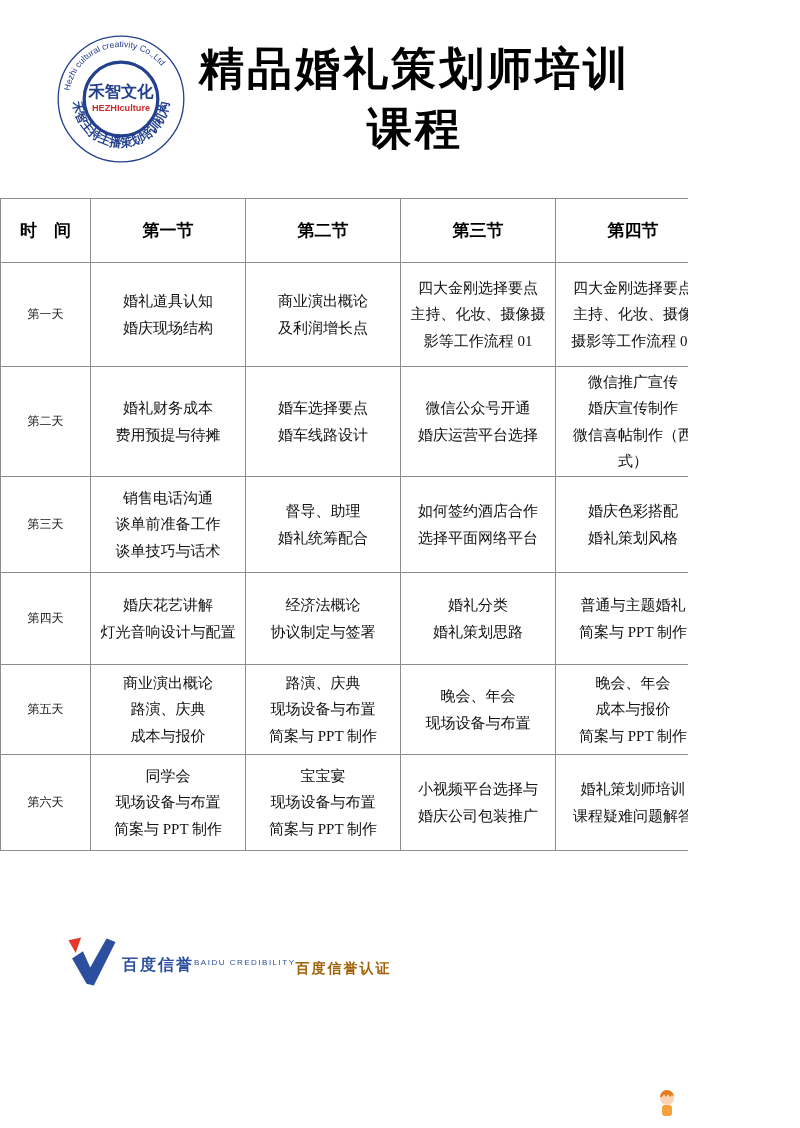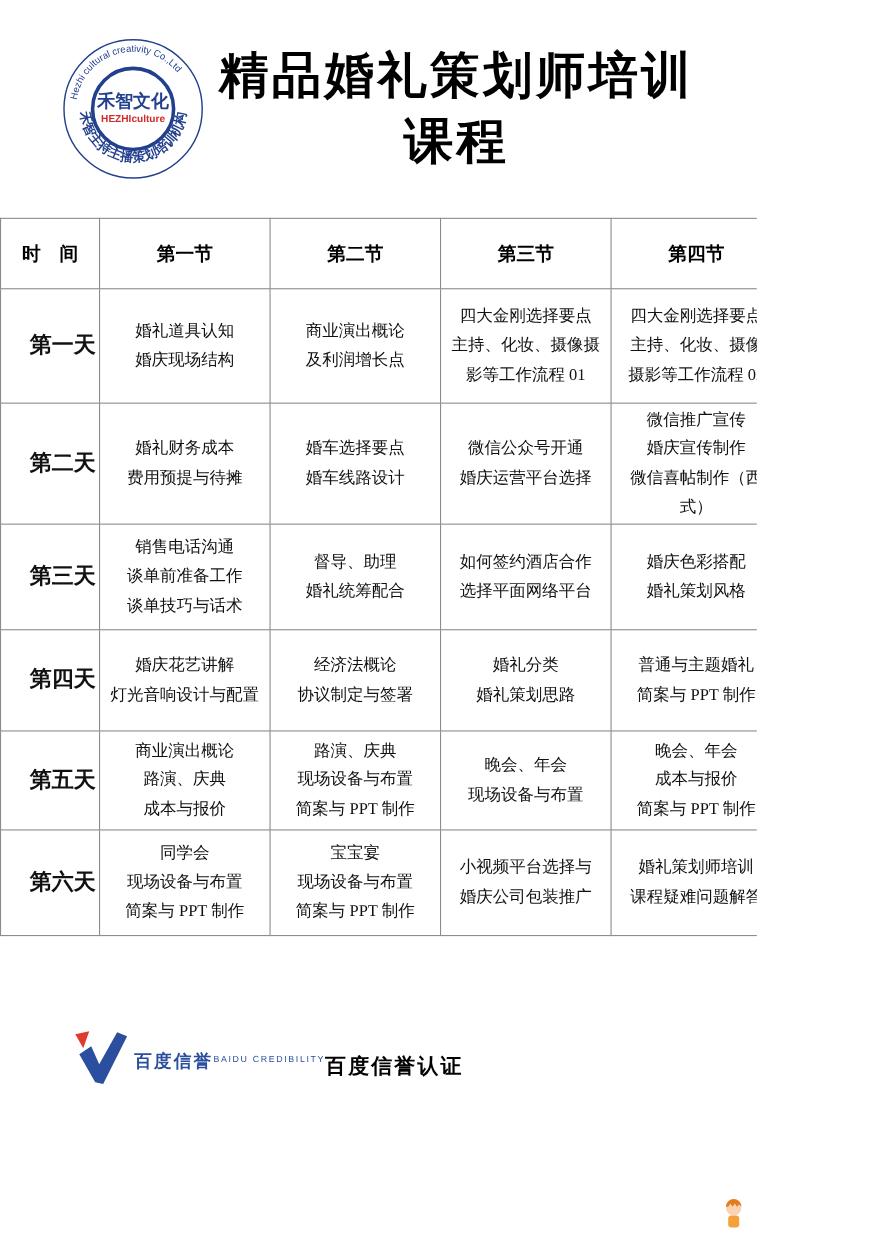--- a/index.html
+++ b/index.html
@@ -24,21 +24,21 @@
     border:1px solid #8c8c8c; text-align:center; vertical-align:middle;
     padding:2px 3px; overflow:hidden;
   }
   .course-table th {
     font-size:17px; font-weight:bold; height:64px; color:#000;
     font-family:"Liberation Serif","DejaVu Serif",serif;
   }
   .course-table td {
     font-size:15px; line-height:1.75; white-space:pre-line; color:#111;
   }
-  .course-table td.day { font-weight:bold; font-size:20px;text-align:right; }
+  .course-table td.day { font-weight:normal; font-size:12px; }
   .cell-blue { color:var(--accent-blue,#1c3f94); }
   
   .footer {
     display:flex; justify-content:space-between; align-items:flex-end;
     padding:0 62px; margin-top:82px;
   }
   .f-col { display:flex; flex-direction:row; align-items:center; }
   .logo-svg.small { width:88px; height:88px; }
   .copyright {
     margin-top:14px; font-family:"Liberation Sans","DejaVu Sans",sans-serif;
@@ -53,21 +53,21 @@
   .baidu-title {
     margin-top:6px; font-family:"Liberation Sans","DejaVu Sans",sans-serif;
     font-size:16px; font-weight:bold; color:var(--baidu-blue,#2b4f9e); letter-spacing:2px;
   }
   .baidu-sub {
     font-family:"Liberation Sans","DejaVu Sans",sans-serif;
     font-size:8px; letter-spacing:1.5px; color:var(--baidu-blue,#2b4f9e); margin-top:1px;
   }
   .baidu-cert {
     margin-top:14px; font-family:"Liberation Sans","DejaVu Sans",sans-serif;
-    font-size:19px; font-weight:bold; color:#000000; letter-spacing:2px;
+    font-size:14px; font-weight:bold; color:#a16207; letter-spacing:2px;
   }
   
   .watermark {
     position:absolute; right:8px; bottom:8px; display:flex; align-items:center; gap:4px;
   }
   .wm-icon { width:26px; height:32px; }
   .wm-title {
     font-family:"Liberation Sans","DejaVu Sans",sans-serif;
     font-size:24px; font-weight:900; color:var(--watermark-orange,#f07819);
     text-shadow:0 0 2px #fff; line-height:1;

